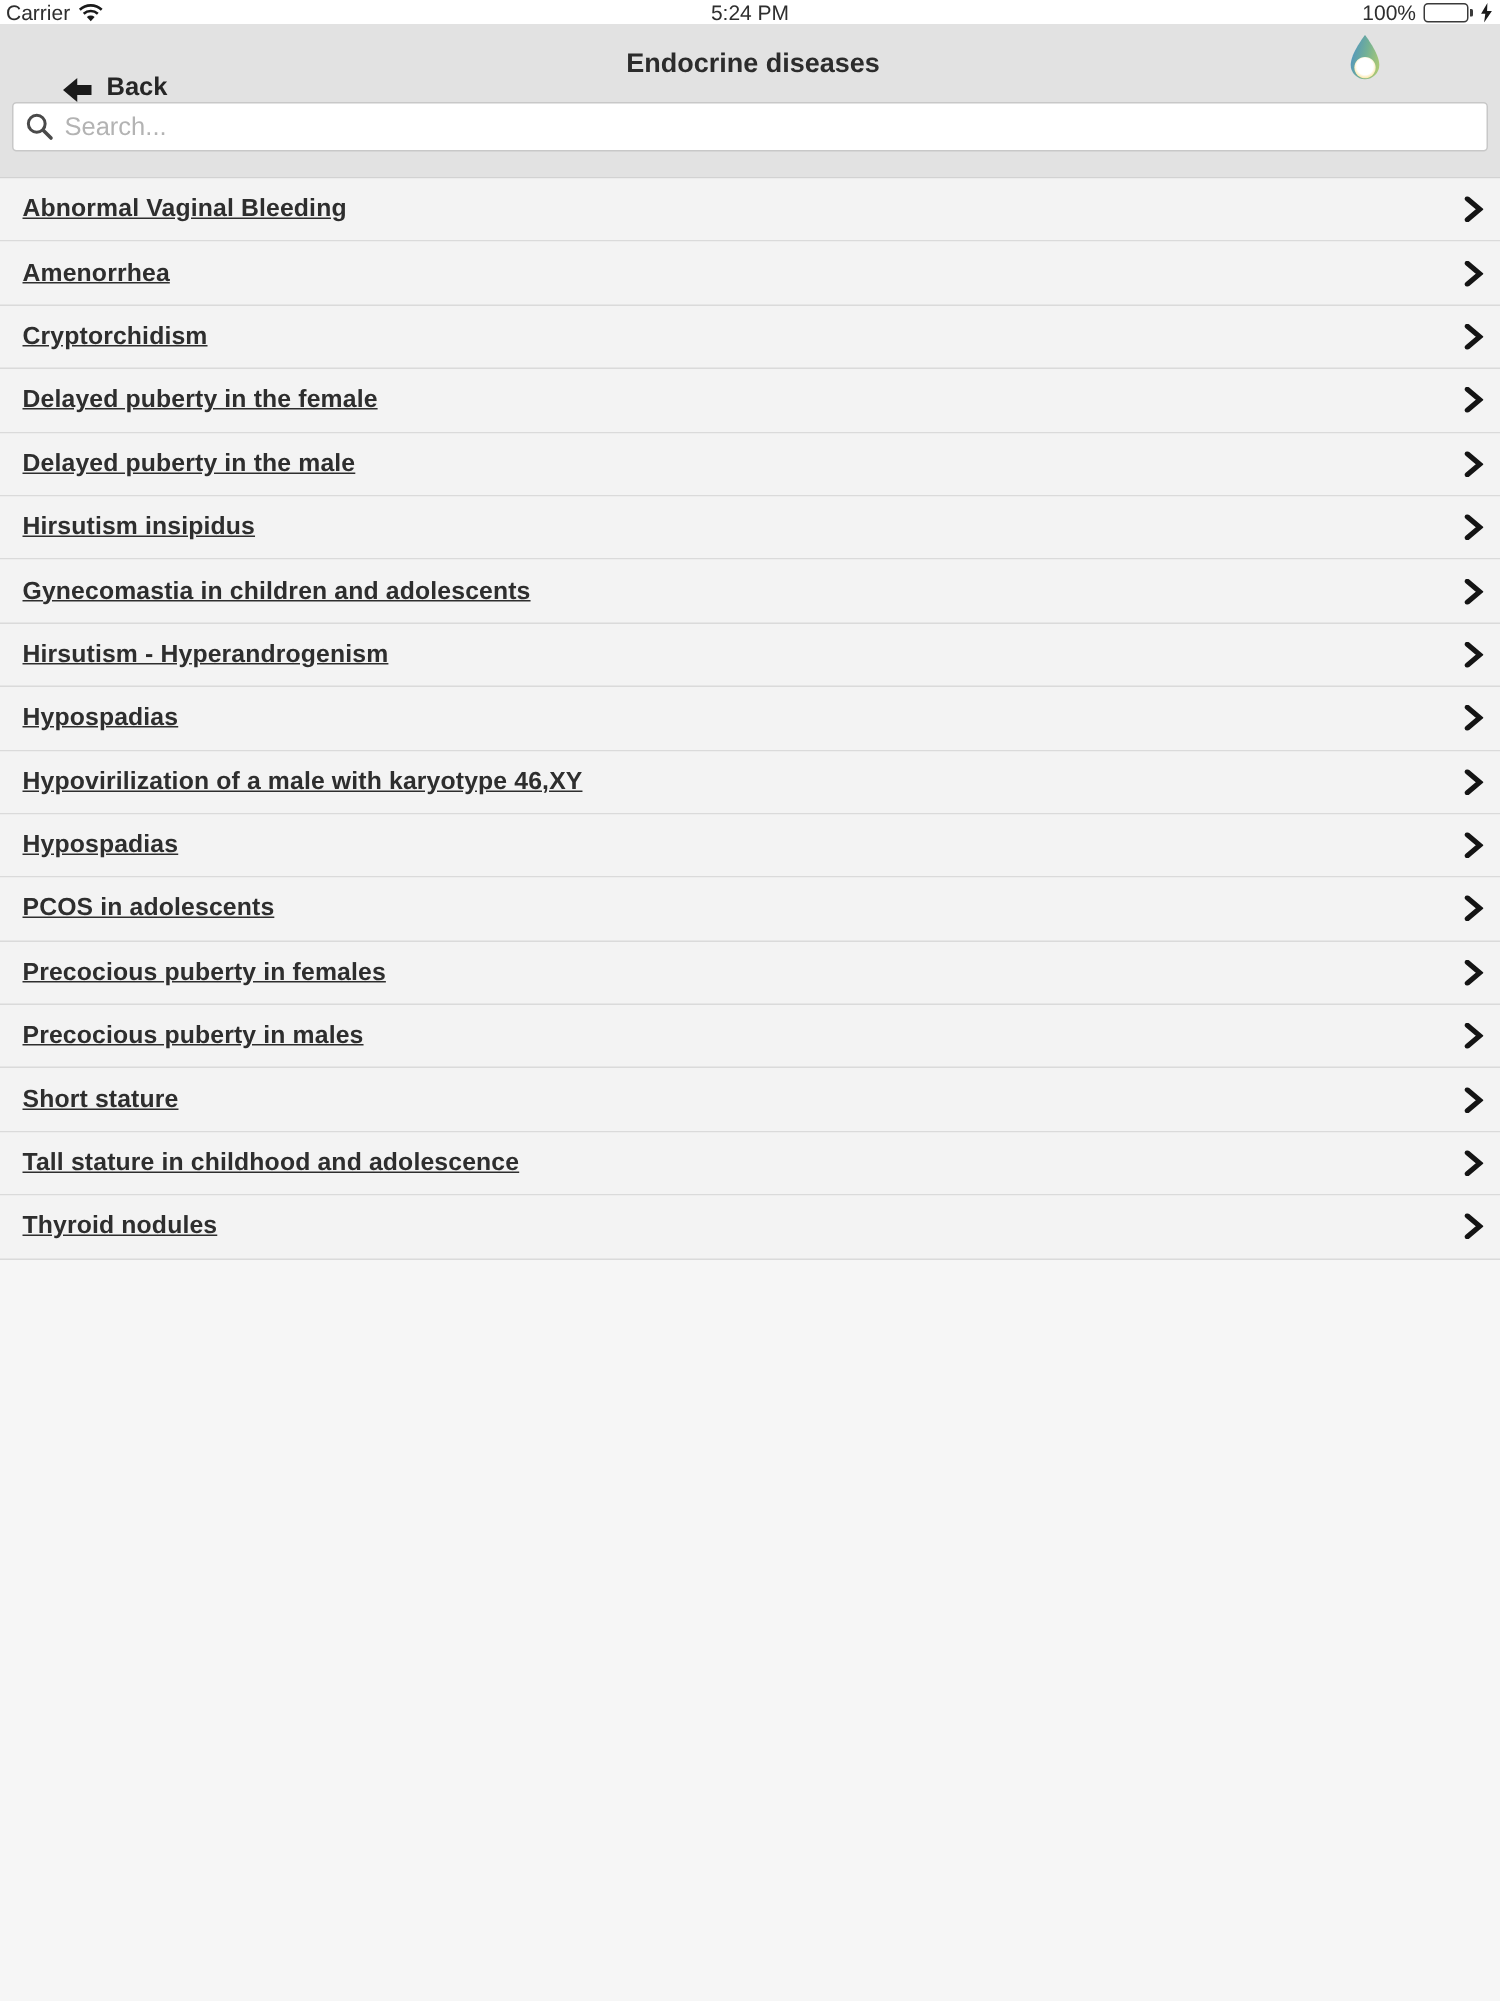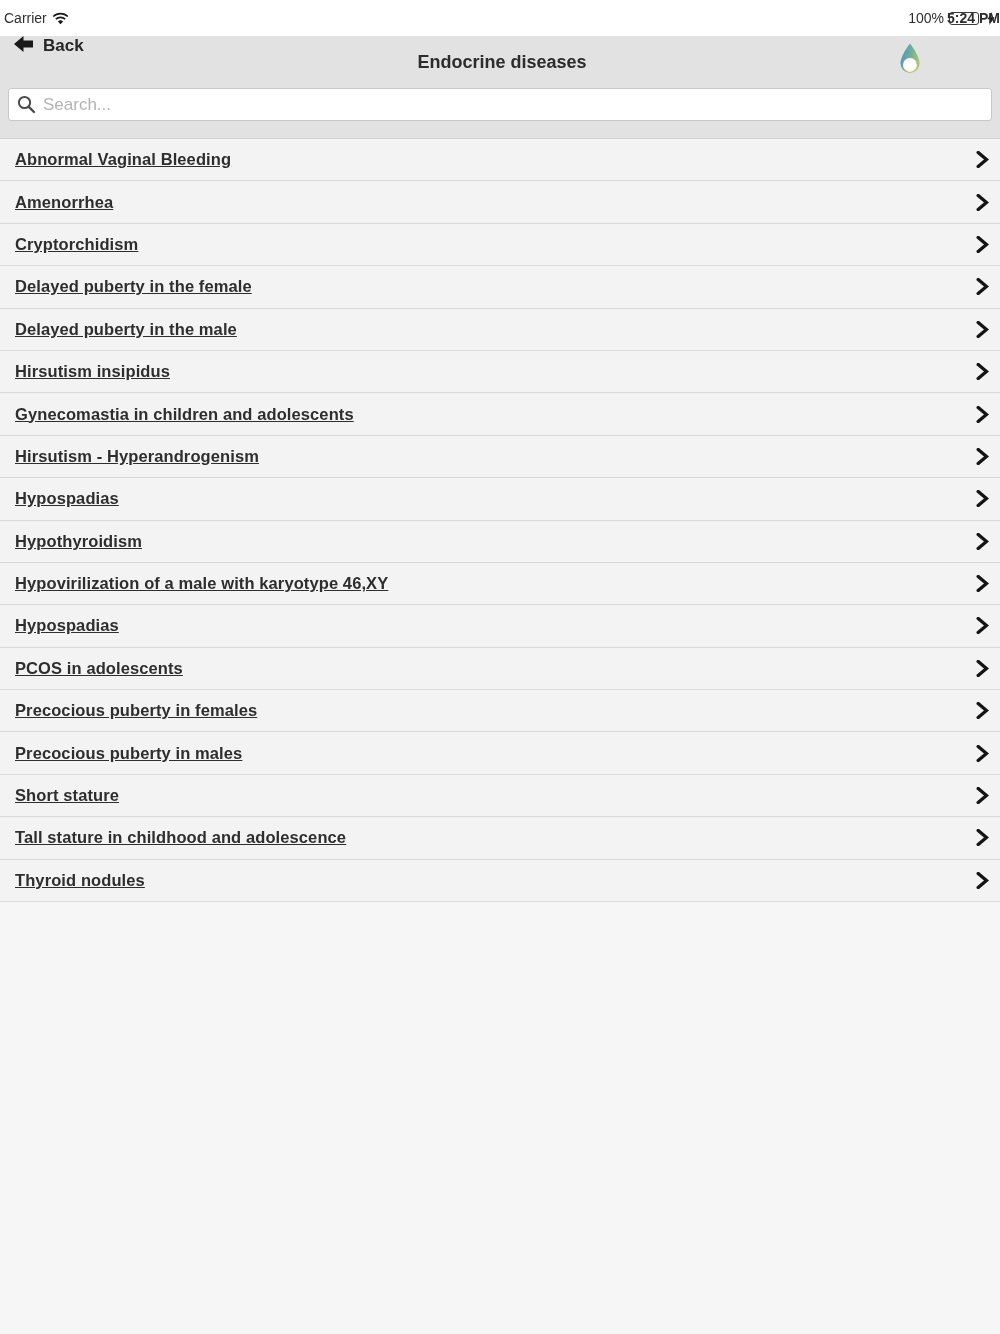--- a/index.html
+++ b/index.html
@@ -6,35 +6,35 @@
   html, body { width: 1000px; height: 1334px; }
   body {
     font-family: "Liberation Sans", "DejaVu Sans", sans-serif;
     background: #f6f6f6;
     color: #2e2e2e;
     overflow: hidden;
   }
 
   
   .status-bar {
-    height: 36px;
+    height: 16px;
     background: #ffffff;
     display: flex;
     align-items: center;
     justify-content: space-between;
     padding: 0 5px 0 4px;
     font-size: 14px;
     position: relative;
   }
   .status-left, .status-right { display: flex; align-items: center; gap: 5px; }
   .status-center {
     position: absolute;
     left: 0; right: 0;
-    text-align: right;
-    font-weight: bold;
+    text-align: center;
+    font-weight: normal;
     font-size: 14px;
     pointer-events: none;
   }
   .wifi-icon svg { display: block; }
   .battery {
     display: inline-flex;
     align-items: center;
   }
   .battery-body {
     width: 30px; height: 13px;
@@ -62,25 +62,26 @@
     position: relative;
   }
   .nav-top {
     height: 52px;
     display: flex;
     align-items: center;
     position: relative;
   }
   .back-button {
     display: flex;
-    align-items: flex-start;
+    align-items: flex-end;
     gap: 9px;
     padding: 0 14px;
     height: 100%;
     cursor: pointer;
+    margin-left: 28px;
   }
   .back-button .label {
     font-size: 17px;
     font-weight: 600;
     color: #262626;
   }
   .back-arrow svg { display: block; }
   .nav-title {
     position: absolute;
     left: 4px; right: 0;
@@ -300,28 +301,20 @@
 
   <li class="row">
     <span class="row-label">Hypospadias</span>
     <span class="chevron">
       <svg width="13" height="17" viewBox="0 0 13 17">
         <path d="M2.2 1.5 L10.5 8.5 L2.2 15.5" fill="none" stroke="#141414" stroke-width="3.4" stroke-linecap="round" stroke-linejoin="miter"></path>
       </svg>
     </span>
   </li>
 
-  <li class="row">
-    <span class="row-label">Hypothyroidism</span>
-    <span class="chevron">
-      <svg width="13" height="17" viewBox="0 0 13 17">
-        <path d="M2.2 1.5 L10.5 8.5 L2.2 15.5" fill="none" stroke="#141414" stroke-width="3.4" stroke-linecap="round" stroke-linejoin="miter"></path>
-      </svg>
-    </span>
-  </li>
 
   <li class="row">
     <span class="row-label">Hypovirilization of a male with karyotype 46,XY</span>
     <span class="chevron">
       <svg width="13" height="17" viewBox="0 0 13 17">
         <path d="M2.2 1.5 L10.5 8.5 L2.2 15.5" fill="none" stroke="#141414" stroke-width="3.4" stroke-linecap="round" stroke-linejoin="miter"></path>
       </svg>
     </span>
   </li>
 

